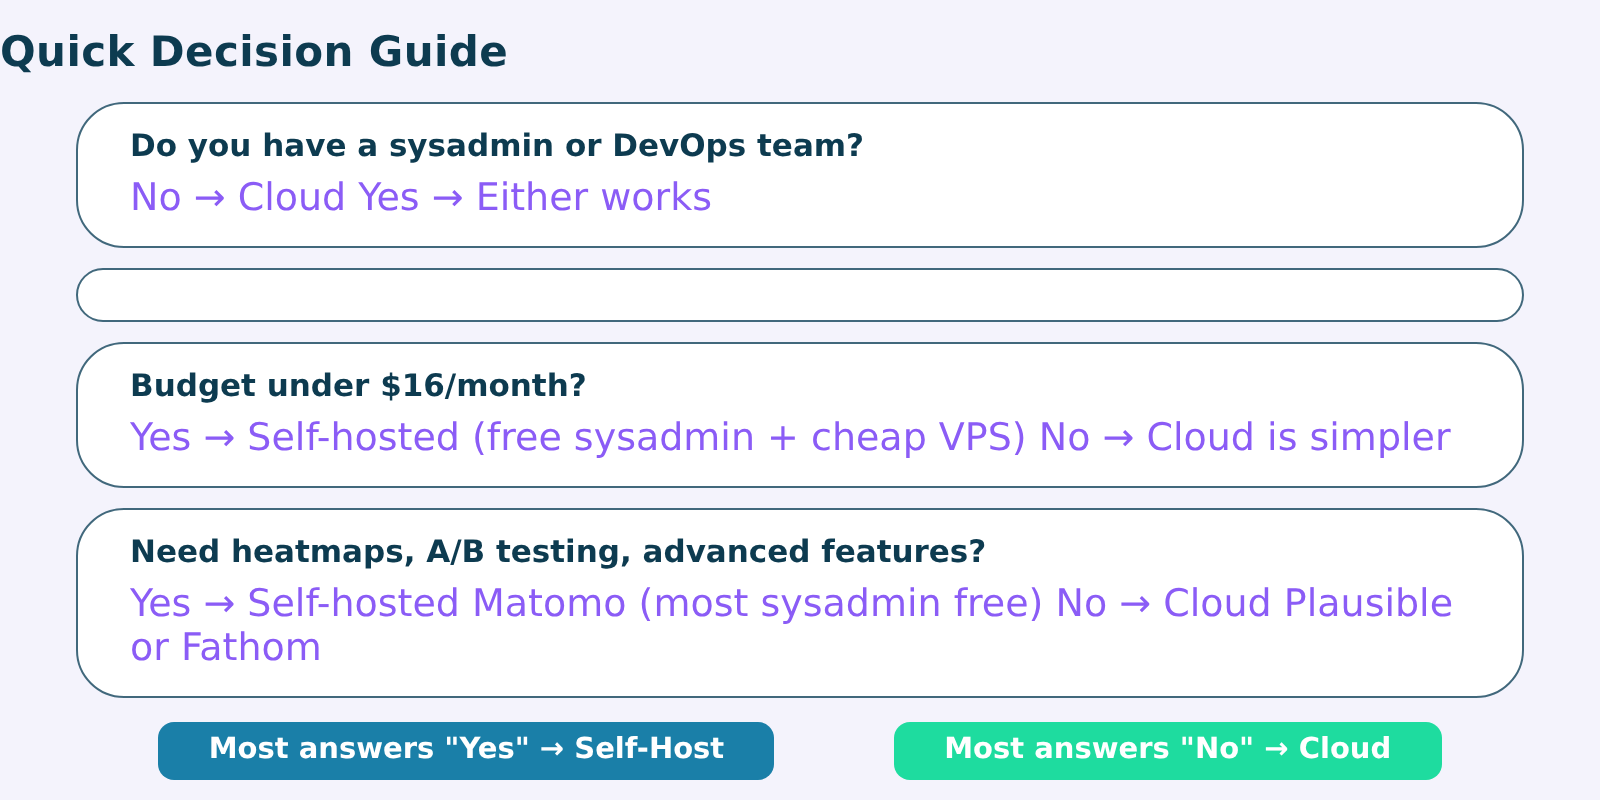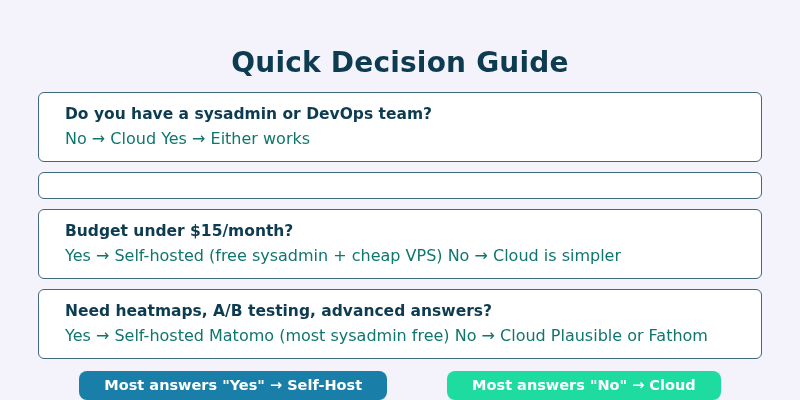--- a/index.html
+++ b/index.html
@@ -9,50 +9,49 @@
     background: #f4f3fc;
     font-family: "DejaVu Sans", "Liberation Sans", sans-serif;
     overflow: hidden;
   }
   .page {
     width: 800px;
     height: 400px;
     padding-top: 14px;
   }
   .title {
-    text-align: center;
-    font-size: 28px;
+    text-align: left;
+    font-size: 21px;
     font-weight: 700;
     color: #0d3b50;
     letter-spacing: 0.2px;
     margin-bottom: 13px;
-    margin-top: 32px;
   }
   .cards {
     width: 724px;
     margin: 0 auto;
     display: flex;
     flex-direction: column;
     gap: 10px;
   }
   .card {
     background: #ffffff;
     border: 1.6px solid #41687c;
-    border-radius: 6px;
+    border-radius: 24px;
     padding: 12px 26px 13px 26px;
   }
   .question {
     font-size: 15.5px;
     font-weight: 700;
     color: #0d3b50;
     margin-bottom: 6px;
   }
   .answer {
-    font-size: 16px;
-    color: #0f766e;
+    font-size: 19px;
+    color: #8b5cf6;
   }
   .results {
     display: flex;
     justify-content: center;
     gap: 60px;
     margin-top: 12px;
   }
   .pill {
     border: none;
     border-radius: 8px;
@@ -78,26 +77,26 @@
 
     <div class="card">
       <div class="question">Do you have a sysadmin or DevOps team?</div>
       <div class="answer">No → Cloud Yes → Either works</div>
     </div>
 
     <div class="card">
     </div>
 
     <div class="card">
-      <div class="question">Budget under $15/month?</div>
+      <div class="question">Budget under $16/month?</div>
       <div class="answer">Yes → Self-hosted (free sysadmin + cheap VPS) No → Cloud is simpler</div>
     </div>
 
     <div class="card">
-      <div class="question">Need heatmaps, A/B testing, advanced answers?</div>
+      <div class="question">Need heatmaps, A/B testing, advanced features?</div>
       <div class="answer">Yes → Self-hosted Matomo (most sysadmin free) No → Cloud Plausible or Fathom</div>
     </div>
 
   </div>
 
   <div class="results">
     <button class="pill pill-selfhost">Most answers "Yes" → Self-Host</button>
     <button class="pill pill-cloud">Most answers "No" → Cloud</button>
   </div>
 

